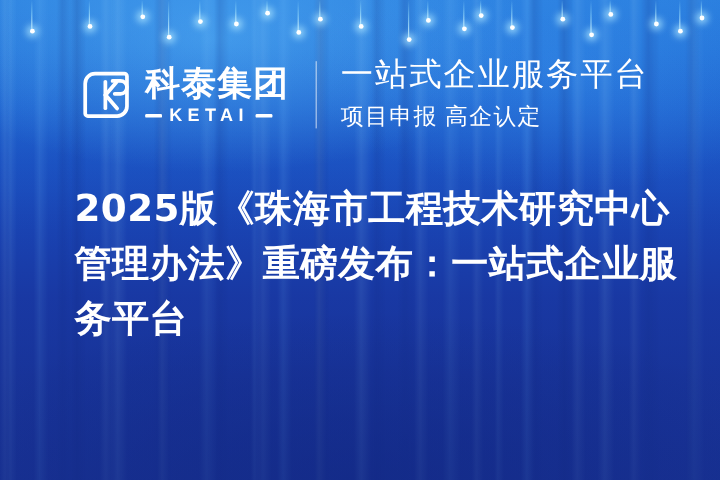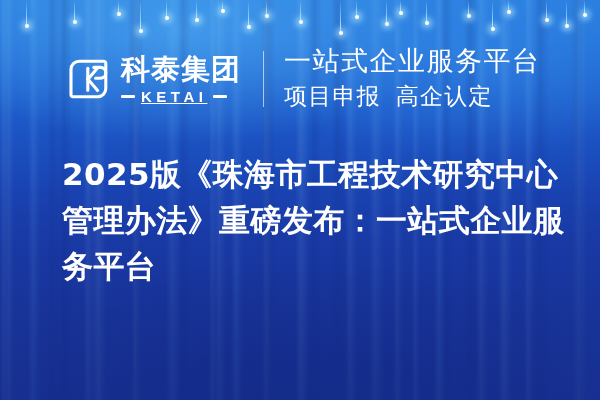--- a/index.html
+++ b/index.html
@@ -162,21 +162,20 @@
     height: 3px;
     background: #ffffff;
     border-radius: 1px;
   }
   .logo-en {
     font-size: 15px;
     font-weight: 700;
     color: #ffffff;
     letter-spacing: 4.5px;
     margin: 0 6px 0 6px;
-    text-decoration: underline;
   }
 
   .divider {
     width: 1px;
     height: 56px;
     background: rgba(255,255,255,0.62);
     margin: 0 20px 0 22px;
     flex: 0 0 1px;
   }
 
@@ -187,22 +186,22 @@
   }
   .slogan-main {
     font-family: "DejaVu Serif", "Liberation Serif", serif;
     font-size: 27px;
     color: #ffffff;
     letter-spacing: 1.5px;
     line-height: 1.08;
     white-space: nowrap;
   }
   .slogan-sub {
-    font-family: Liberation Mono, monospace;
-    font-size: 23px;
+    font-family: Liberation Serif, serif;
+    font-size: 19px;
     color: #ffffff;
     letter-spacing: 1.2px;
     margin-top: 6px;
     white-space: nowrap;
   }
 
   
   .title {
     position: absolute;
     left: 62px;

